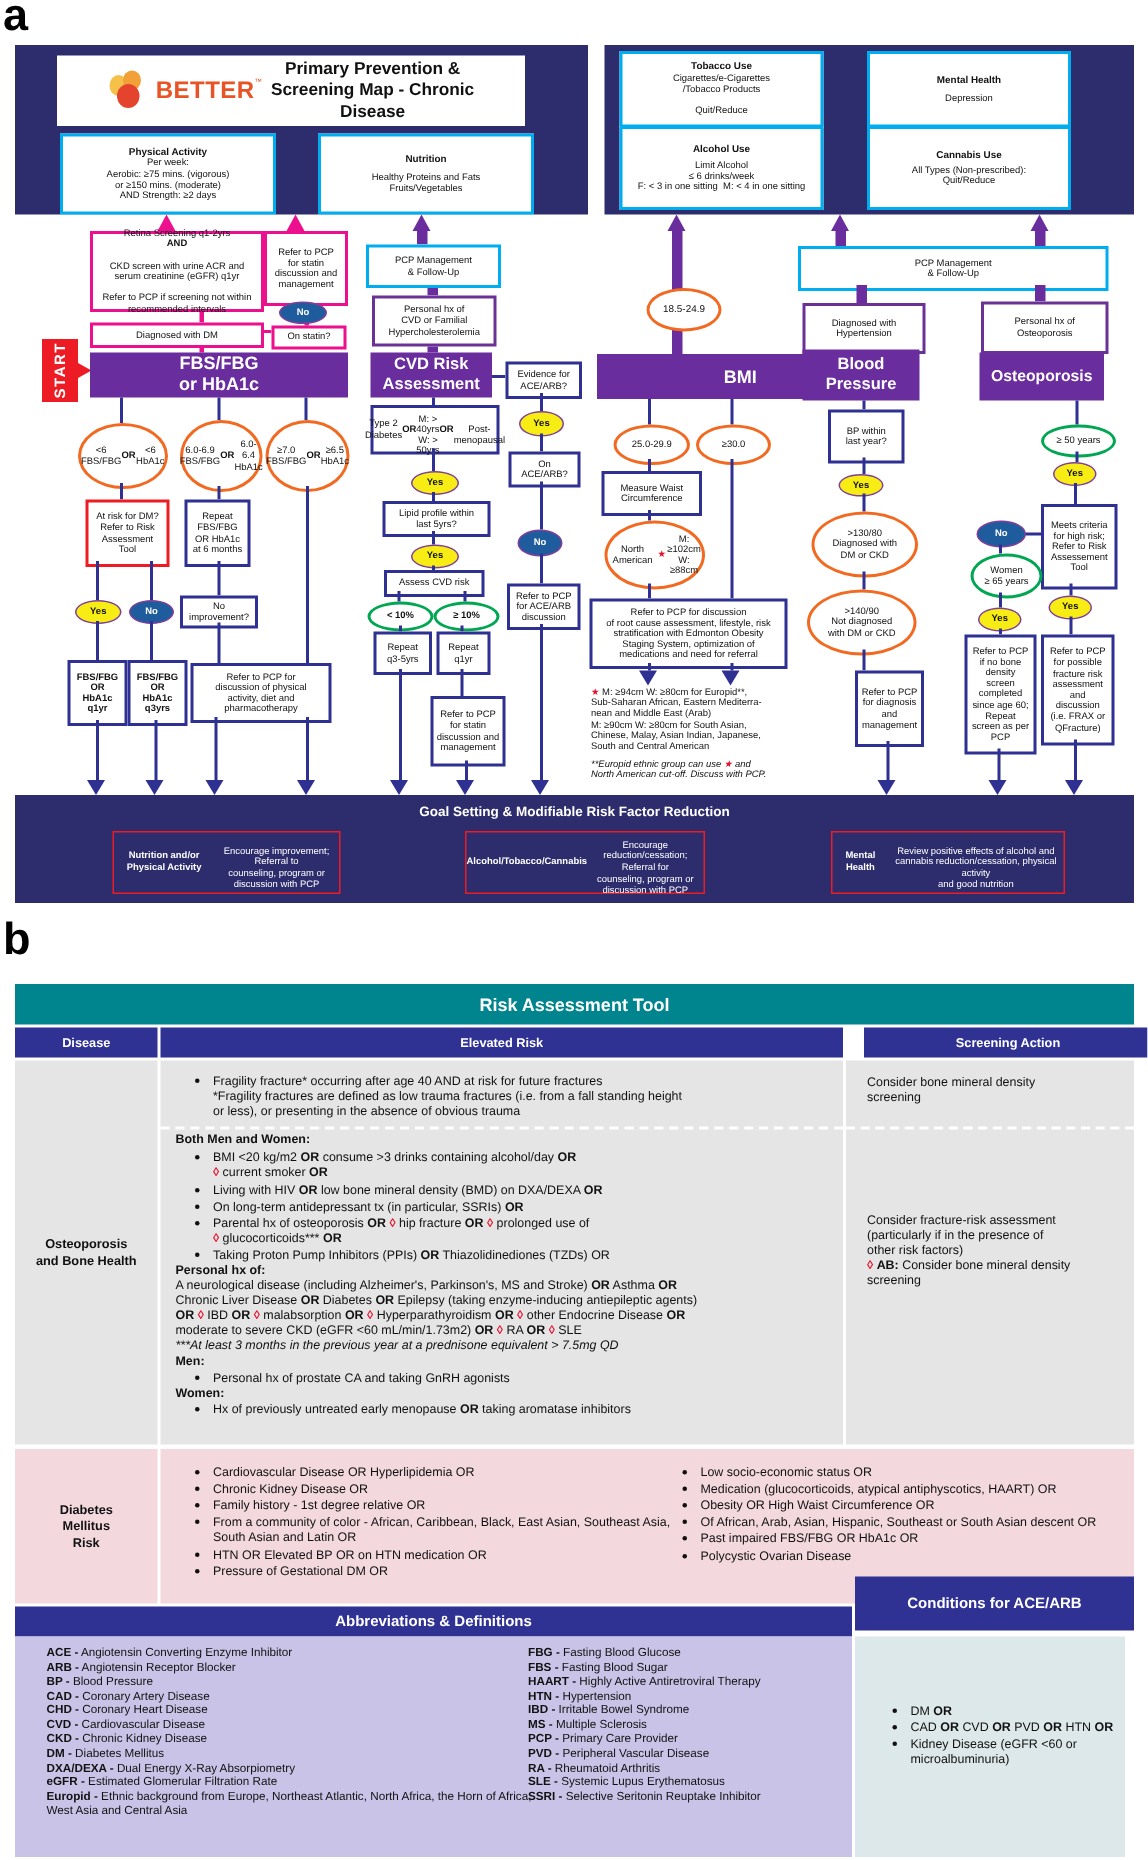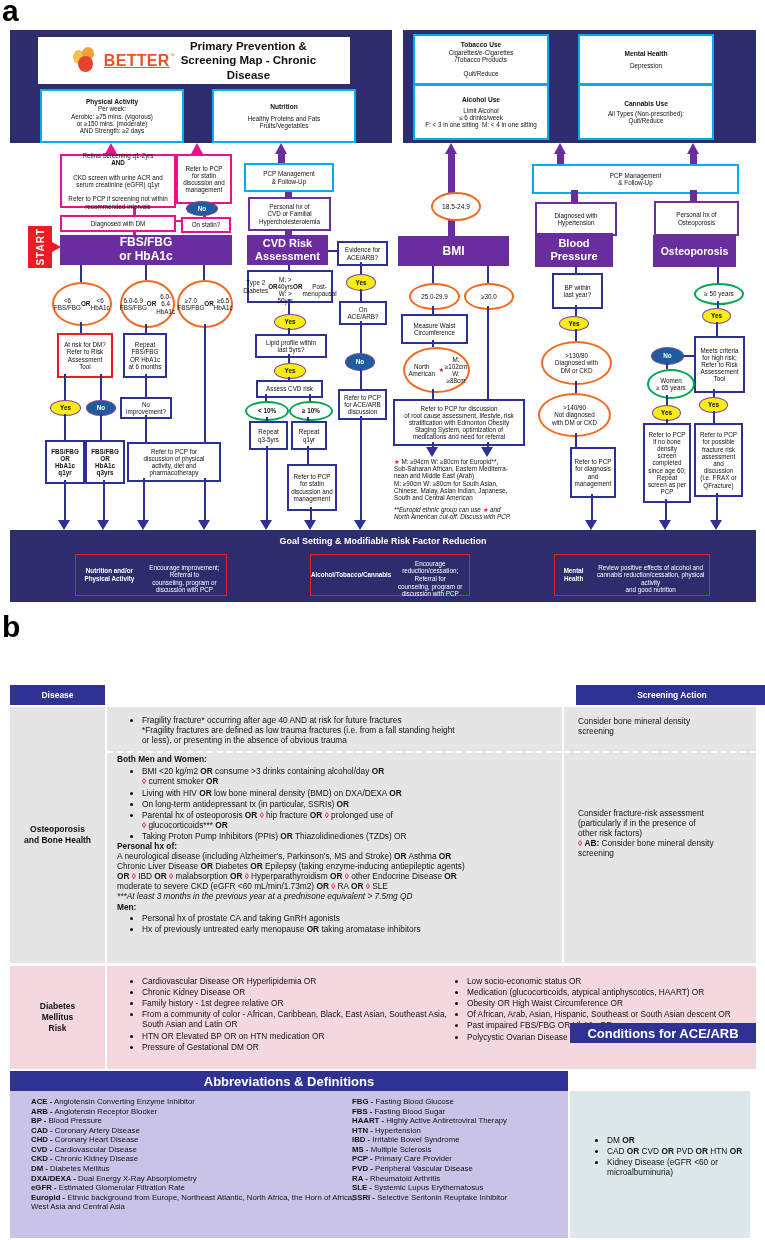--- a/index.html
+++ b/index.html
@@ -35,21 +35,21 @@
   .arr-up{position:absolute;width:0;height:0;border-left:6px solid transparent;border-right:6px solid transparent;border-bottom:11px solid #6a2d9e;}
   .arr-up.pinkA{border-bottom-color:#ec0f8e;}
   .arr-down{position:absolute;width:0;height:0;border-left:6px solid transparent;border-right:6px solid transparent;border-top:10px solid #2e3192;}
   .arr-right{position:absolute;width:0;height:0;border-top:5px solid transparent;border-bottom:5px solid transparent;border-left:9px solid #ed1c24;}
   .dia{color:#e8112d;font-weight:bold;}
   .star{color:#e8112d;}
   .vert{writing-mode:vertical-rl;transform:rotate(180deg);font-weight:bold;font-size:10px;letter-spacing:1px;}
   
   .blob{position:relative;width:26px;height:27px;}
   .blob i{position:absolute;border-radius:50%;}
-  .brand{color:#e85426;font-weight:bold;font-size:16px;letter-spacing:.3px;text-decoration:underline;}
+  .brand{color:#e85426;font-weight:bold;font-size:16px;letter-spacing:.3px;}
   .tm{font-size:5px;vertical-align:top;color:#e85426;}
   
   .teal{background:#00848e;color:#fff;font-weight:bold;}
   .hdrblue{background:#2f3193;color:#fff;font-weight:bold;}
   .lightblue{background:#e5e5e5;}
   .pinkrow{background:#f3d9dd;}
   .lav{background:#c9c4e7;}
   .grayblue{background:#dde8ea;}
   ul.b{margin:0;padding:0 0 0 15px;}
   ul.b li{font-size:8.3px;line-height:1.22;margin:0 0 1px 0;}
@@ -201,21 +201,21 @@
   <div class="abs navyB flex t6" style="left:249px;top:421px;width:35px;height:25px;">Repeat<br>q3-5yrs</div>
   <div class="abs navyB flex t6" style="left:291px;top:421px;width:32px;height:25px;">Repeat<br>q1yr</div>
   <div class="vl" style="left:266px;top:446px;height:74px;"></div>
   <div class="vl" style="left:307px;top:446px;height:18px;"></div>
   <div class="abs navyB flex t6" style="left:287px;top:464px;width:46px;height:43px;">Refer to PCP<br>for statin<br>discussion and<br>management</div>
   <div class="vl" style="left:310px;top:507px;height:13px;"></div>
   <div class="abs navyB flex t6" style="left:338px;top:389px;width:45px;height:27px;">Refer to PCP<br>for ACE/ARB<br>discussion</div>
   <div class="vl" style="left:360px;top:416px;height:104px;"></div>
 
   <div class="abs oval orangeO t65" style="left:431px;top:192px;width:46px;height:25px;">18.5-24.9</div>
-  <div class="abs purple-hdr" style="left:398px;top:236px;width:111px;height:30px;font-size:12px;">BMI</div>
+  <div class="abs purple-hdr" style="left:398px;top:236px;width:111px;height:30px;font-size:12px;padding-left:40px;">BMI</div>
   <div class="vl" style="left:432px;top:266px;height:17px;"></div>
   <div class="vl" style="left:487px;top:266px;height:17px;"></div>
   <div class="abs oval orangeO t6" style="left:409px;top:283px;width:47px;height:23px;">25.0-29.9</div>
   <div class="abs oval orangeO t6" style="left:464px;top:283px;width:46px;height:23px;">≥30.0</div>
   <div class="vl" style="left:432px;top:306px;height:8px;"></div>
   <div class="vl" style="left:487px;top:306px;height:93px;"></div>
   <div class="abs navyB flex t6" style="left:401px;top:314px;width:63px;height:26px;">Measure Waist<br>Circumference</div>
   <div class="vl" style="left:432px;top:340px;height:7px;"></div>
   <div class="abs oval orangeO t6" style="left:403px;top:347px;width:63px;height:42px;">North American<br><span class="star">★</span> M: ≥102cm<br>W: ≥88cm</div>
   <div class="vl" style="left:432px;top:389px;height:10px;"></div>
@@ -280,22 +280,24 @@
 
   <div class="abs navy" style="left:10px;top:530px;width:746px;height:72px;">
     <div class="abs" style="left:0;top:6px;width:746px;text-align:center;color:#fff;font-weight:bold;font-size:9px;">Goal Setting &amp; Modifiable Risk Factor Reduction</div>
     <div class="abs flex" style="left:65px;top:24px;width:150px;height:40px;border:1.5px solid #ed1c24;color:#fff;font-size:6.3px;line-height:1.2;"><b>Nutrition and/or Physical Activity</b><br>Encourage improvement; Referral to<br>counseling, program or discussion with PCP</div>
     <div class="abs flex" style="left:300px;top:24px;width:158px;height:40px;border:1.5px solid #ed1c24;color:#fff;font-size:6.3px;line-height:1.2;"><b>Alcohol/Tobacco/Cannabis</b><br>Encourage reduction/cessation; Referral for<br>counseling, program or discussion with PCP</div>
     <div class="abs flex" style="left:544px;top:24px;width:154px;height:40px;border:1.5px solid #ed1c24;color:#fff;font-size:6.3px;line-height:1.2;"><b>Mental Health</b><br>Review positive effects of alcohol and<br>cannabis reduction/cessation, physical activity<br>and good nutrition</div>
   </div>
 
   <div class="abs panel-label" style="left:2px;top:610px;">b</div>
 
+  <div class="abs teal flex" style="left:10px;top:656px;width:746px;height:27px;font-size:12px;">Risk Assessment Tool</div>
 
   <div class="abs hdrblue flex" style="left:10px;top:685px;width:95px;height:20px;font-size:8.5px;">Disease</div>
+  <div class="abs hdrblue flex" style="left:107px;top:685px;width:455px;height:20px;font-size:8.5px;">Elevated Risk</div>
   <div class="abs hdrblue flex" style="left:564px;top:685px;width:192px;height:20px;font-size:8.5px;margin-left:12px;">Screening Action</div>
 
   <div class="abs lightblue flex" style="left:10px;top:707px;width:95px;height:256px;font-weight:bold;font-size:8.5px;line-height:1.25;">Osteoporosis<br>and Bone Health</div>
   <div class="abs lightblue" style="left:107px;top:707px;width:455px;height:256px;">
     <ul class="b" style="margin:8px 10px 0 20px;">
       <li>Fragility fracture* occurring after age 40 AND at risk for future fractures<br>*Fragility fractures are defined as low trauma fractures (i.e. from a fall standing height<br>or less), or presenting in the absence of obvious trauma</li>
     </ul>
     <div class="dashline" style="left:0;top:44px;width:455px;"></div>
     <div class="t8 bold" style="margin:10px 0 1px 10px;">Both Men and Women:</div>
     <ul class="b" style="margin:0 10px 0 20px;">
@@ -305,20 +307,21 @@
         <li>Parental hx of osteoporosis <b>OR</b> <span class="dia">◊</span> hip fracture <b>OR</b> <span class="dia">◊</span> prolonged use of<br><span class="dia">◊</span> glucocorticoids*** <b>OR</b></li>
         <li>Taking Proton Pump Inhibitors (PPIs) <b>OR</b> Thiazolidinediones (TZDs) OR</li>
       </ul>
     <div class="t8 bold" style="margin:1px 0 0 10px;">Personal hx of:</div>
     <div class="t8" style="margin:0 10px 0 10px;">A neurological disease (including Alzheimer's, Parkinson's, MS and Stroke) <b>OR</b> Asthma <b>OR</b><br>Chronic Liver Disease <b>OR</b> Diabetes <b>OR</b> Epilepsy (taking enzyme-inducing antiepileptic agents)<br><b>OR</b> <span class="dia">◊</span> IBD <b>OR</b> <span class="dia">◊</span> malabsorption <b>OR</b> <span class="dia">◊</span> Hyperparathyroidism <b>OR</b> <span class="dia">◊</span> other Endocrine Disease <b>OR</b><br>moderate to severe CKD (eGFR &lt;60 mL/min/1.73m2) <b>OR</b> <span class="dia">◊</span> RA <b>OR</b> <span class="dia">◊</span> SLE</div>
     <div class="t8" style="margin:0 0 0 10px;font-style:italic;">***At least 3 months in the previous year at a prednisone equivalent &gt; 7.5mg QD</div>
     <div class="t8 bold" style="margin:1px 0 0 10px;">Men:</div>
     <ul class="b" style="margin:0 10px 0 20px;">
         <li>Personal hx of prostate CA and taking GnRH agonists</li>
       </ul>
+    <div class="t8 bold" style="margin:1px 0 0 10px;">Women:</div>
     <ul class="b" style="margin:0 10px 0 20px;">
         <li>Hx of previously untreated early menopause <b>OR</b> taking aromatase inhibitors</li>
       </ul>
   </div>
   <div class="abs lightblue" style="left:564px;top:707px;width:192px;height:256px;">
     <div class="t8" style="margin:10px 8px 0 14px;">Consider bone mineral density<br>screening</div>
     <div class="dashline" style="left:0;top:44px;width:192px;"></div>
     <div class="t8" style="margin:72px 8px 0 14px;">Consider fracture-risk assessment<br>(particularly if in the presence of<br>other risk factors)<br><span class="dia">◊</span> <b>AB:</b> Consider bone mineral density<br>screening</div>
   </div>
 
@@ -335,22 +338,22 @@
     <ul class="b abs" style="left:345px;top:10px;width:295px;">
         <li>Low socio-economic status OR</li>
         <li>Medication (glucocorticoids, atypical antiphyscotics, HAART) OR</li>
         <li>Obesity OR High Waist Circumference OR</li>
         <li>Of African, Arab, Asian, Hispanic, Southeast or South Asian descent OR</li>
         <li>Past impaired FBS/FBG OR HbA1c OR</li>
         <li>Polycystic Ovarian Disease</li>
       </ul>
   </div>
 
-  <div class="abs hdrblue flex" style="left:10px;top:1071px;width:558px;height:20px;font-size:13px;">Abbreviations &amp; Definitions</div>
-  <div class="abs hdrblue flex" style="left:570px;top:1023px;width:186px;height:20px;font-size:13px;">Conditions for ACE/ARB</div>
+  <div class="abs hdrblue flex" style="left:10px;top:1071px;width:558px;height:20px;font-size:10px;">Abbreviations &amp; Definitions</div>
+  <div class="abs hdrblue flex" style="left:570px;top:1051px;width:186px;height:36px;font-size:10px;">Conditions for ACE/ARB</div>
   <div class="abs lav" style="left:10px;top:1091px;width:558px;height:147px;">
     <div class="abs" style="left:21px;top:6px;width:330px;">
         <div class="ab-line"><b>ACE -</b> Angiotensin Converting Enzyme Inhibitor</div>
         <div class="ab-line"><b>ARB -</b> Angiotensin Receptor Blocker</div>
         <div class="ab-line"><b>BP -</b> Blood Pressure</div>
         <div class="ab-line"><b>CAD -</b> Coronary Artery Disease</div>
         <div class="ab-line"><b>CHD -</b> Coronary Heart Disease</div>
         <div class="ab-line"><b>CVD -</b> Cardiovascular Disease</div>
         <div class="ab-line"><b>CKD -</b> Chronic Kidney Disease</div>
         <div class="ab-line"><b>DM -</b> Diabetes Mellitus</div>

